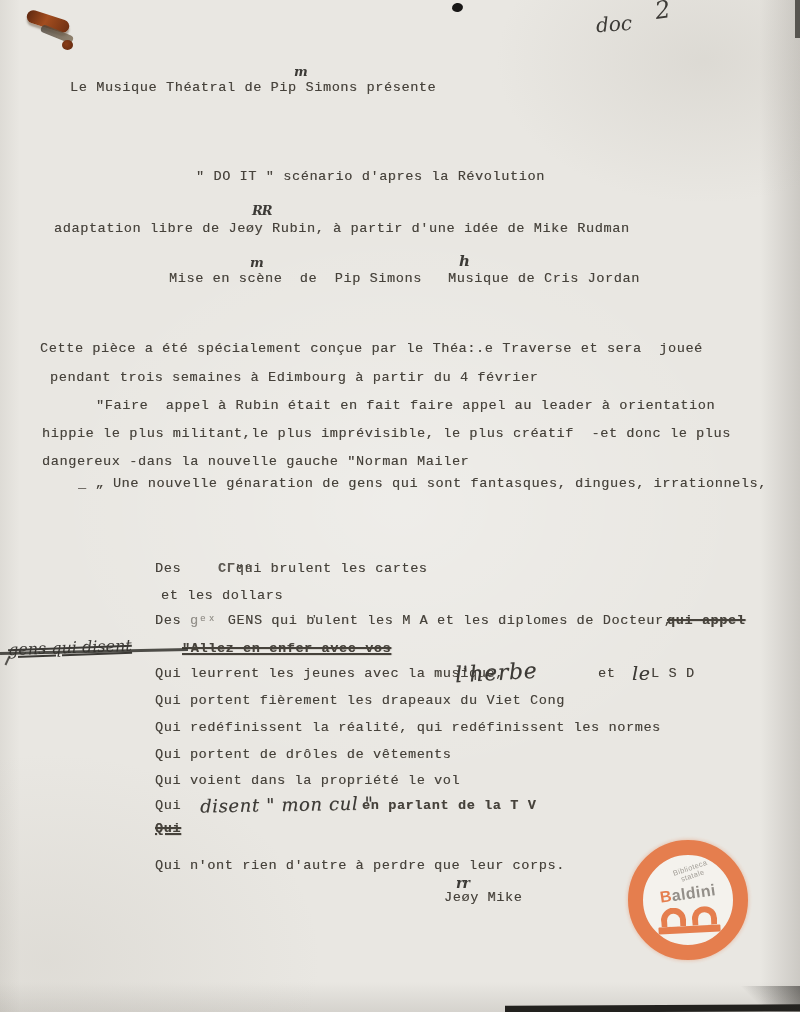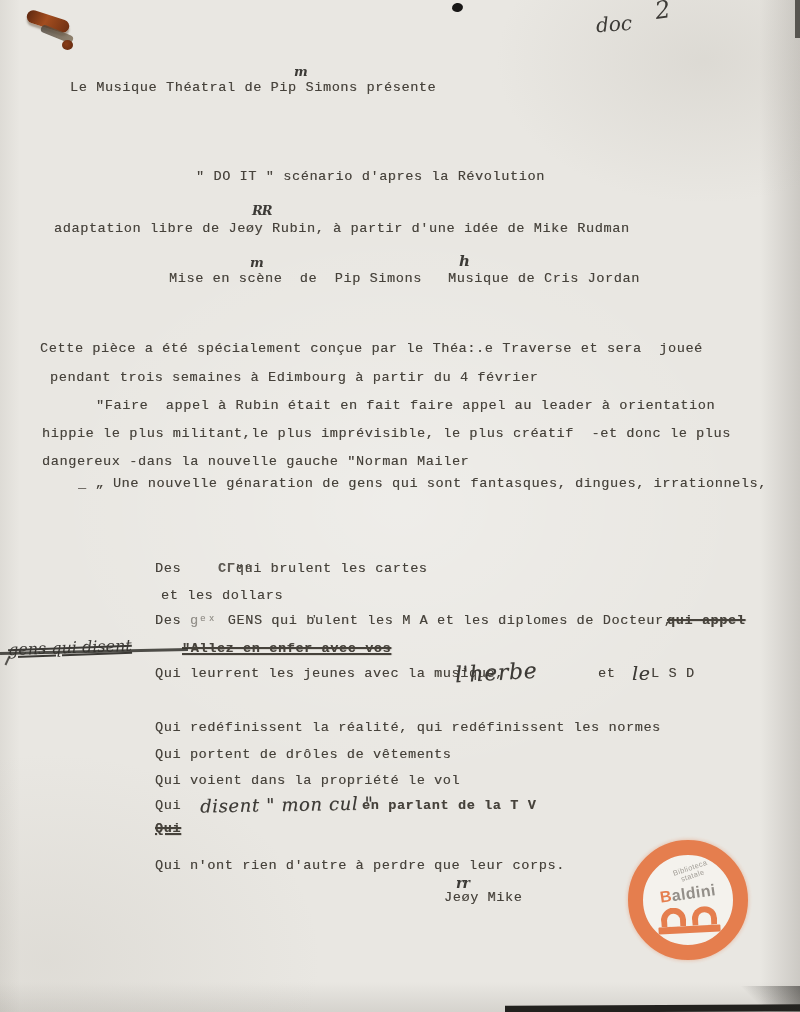--- a/index.html
+++ b/index.html
@@ -122,20 +122,21 @@
   <div class="margin-tick"></div>
 
   <div class="t" style="left:155px; top:666px;">
     <span class="part" style="left:0;">Qui leurrent les jeunes avec la musique,</span>
     <span class="hw" style="left:300px; top:-6px; font-size:22px; transform:rotate(-3deg);">l'herbe</span>
     <span class="part" style="left:443px;">et</span>
     <span class="hw" style="left:477px; top:-4px; font-size:19px;">le</span>
     <span class="part" style="left:496px;">L S D</span>
   </div>
 
+  <div class="t" style="left:155px; top:693px;">Qui portent fièrement les drapeaux du Viet Cong</div>
   <div class="t" style="left:155px; top:720px;">Qui redéfinissent la réalité, qui redéfinissent les normes</div>
   <div class="t" style="left:155px; top:747px;">Qui portent de drôles de vêtements</div>
   <div class="t" style="left:155px; top:773px;">Qui voient dans la propriété le vol</div>
 
   <div class="t" style="left:155px; top:798px;">
     <span class="part" style="left:0;">Qui</span>
     <span class="hw" style="left:45px; top:-4px; font-size:18px; transform:rotate(-1deg);">disent " mon cul "</span>
     <span class="part" style="left:207px;font-weight:bold;">en parlant de la T V</span>
   </div>
 

